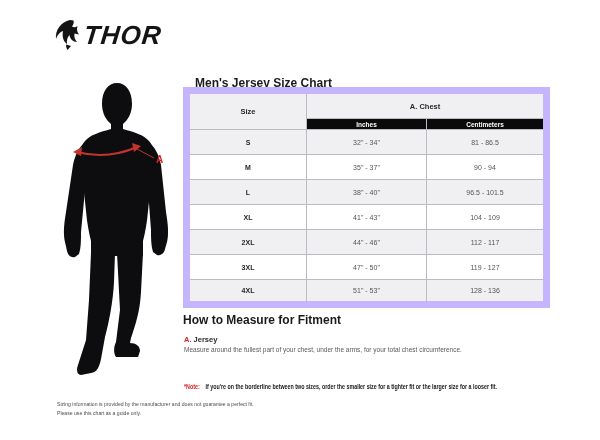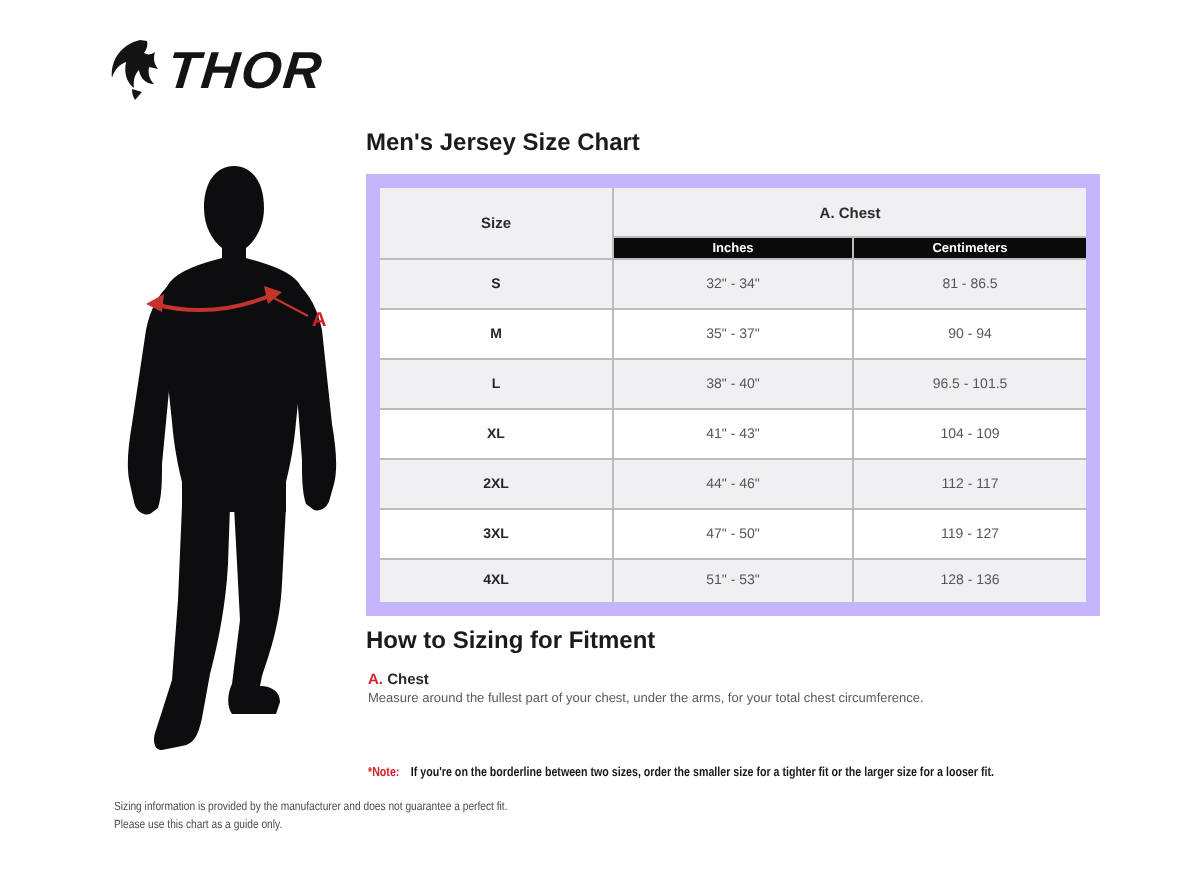--- a/index.html
+++ b/index.html
@@ -71,21 +71,21 @@
       <g stroke="#c5342c" fill="#c5342c">
         <path d="M42,72 Q72,80 102,67" fill="none" stroke-width="2"></path>
         <polygon points="38,72 47,67 46,76" stroke="none"></polygon>
         <polygon points="106,66 97,63 99,72" stroke="none"></polygon>
         <path d="M102,69 L119,78" fill="none" stroke-width="1"></path>
       </g>
       <text x="121" y="83" fill="#d42127" font-size="10" font-weight="bold" font-family="Liberation Sans, sans-serif">A</text>
     </svg>
   </div>
 
-  <h1 class="title" style="margin:0;text-align:center;">Men's Jersey Size Chart</h1>
+  <h1 class="title" style="margin:12px;text-align:center;">Men's Jersey Size Chart</h1>
 
   <table class="size-table">
     <colgroup>
         <col>
         <col>
         <col>
       </colgroup>
     <thead>
       <tr class="hdr-row">
         <th rowspan="2">Size</th>
@@ -128,25 +128,25 @@
         <td>119 - 127</td>
       </tr>
       <tr>
         <td class="size-cell">4XL</td>
         <td>51" - 53"</td>
         <td>128 - 136</td>
       </tr>
     </tbody>
   </table>
 
-  <h2 class="how-heading" style="margin:0;">How to Sizing for Fitment</h2>
+  <h2 class="how-heading" style="margin:0;">How to Measure for Fitment</h2>
 
   <div class="measure-label">
     <span class="red">A.</span>
-    <span>Chest</span>
+    <span>Jersey</span>
   </div>
 
   <p class="measure-desc" style="margin:0;">Measure around the fullest part of your chest, under the arms, for your total chest circumference.</p>
 
   <div class="note-line">
     <span class="red">*Note:</span><span>If you're on the borderline between two sizes, order the smaller size for a tighter fit or the larger size for a looser fit.</span>
   </div>
 
   <footer class="footer">
     <div>Sizing information is provided by the manufacturer and does not guarantee a perfect fit.</div>

